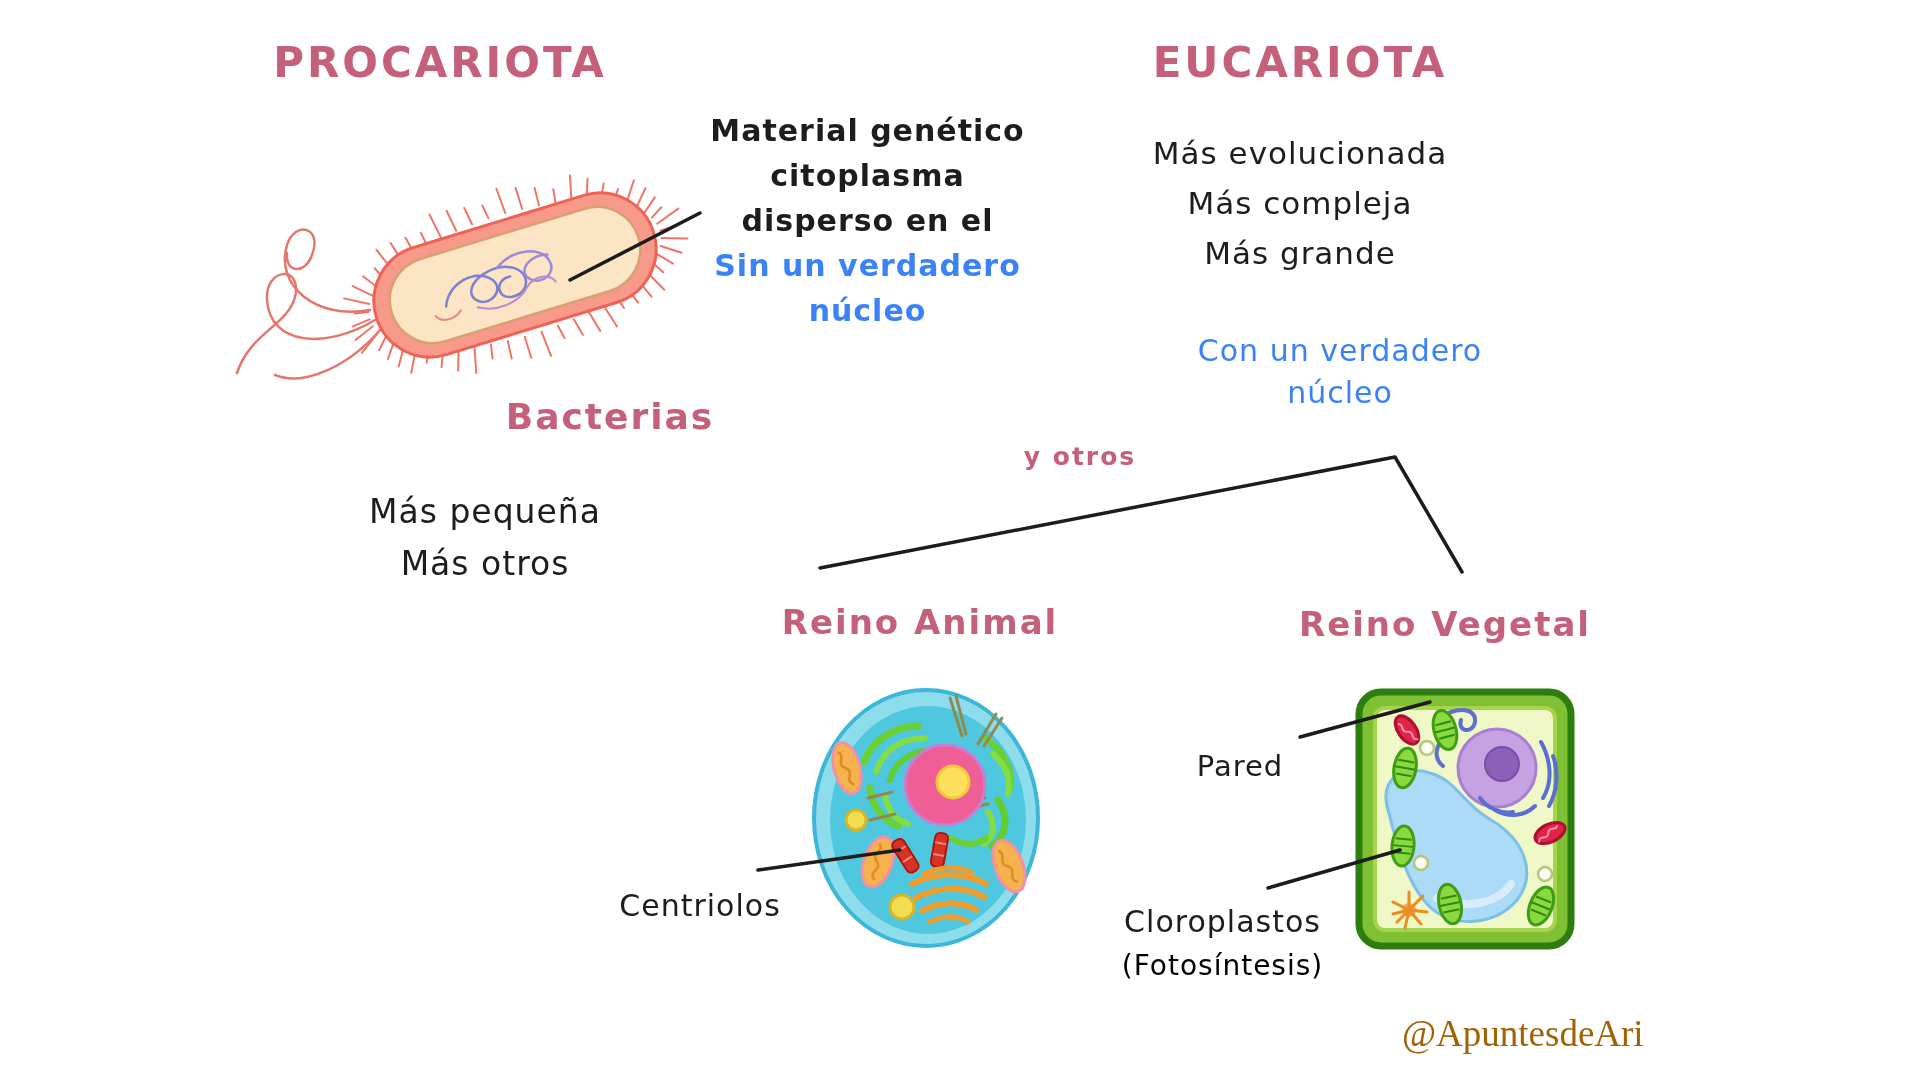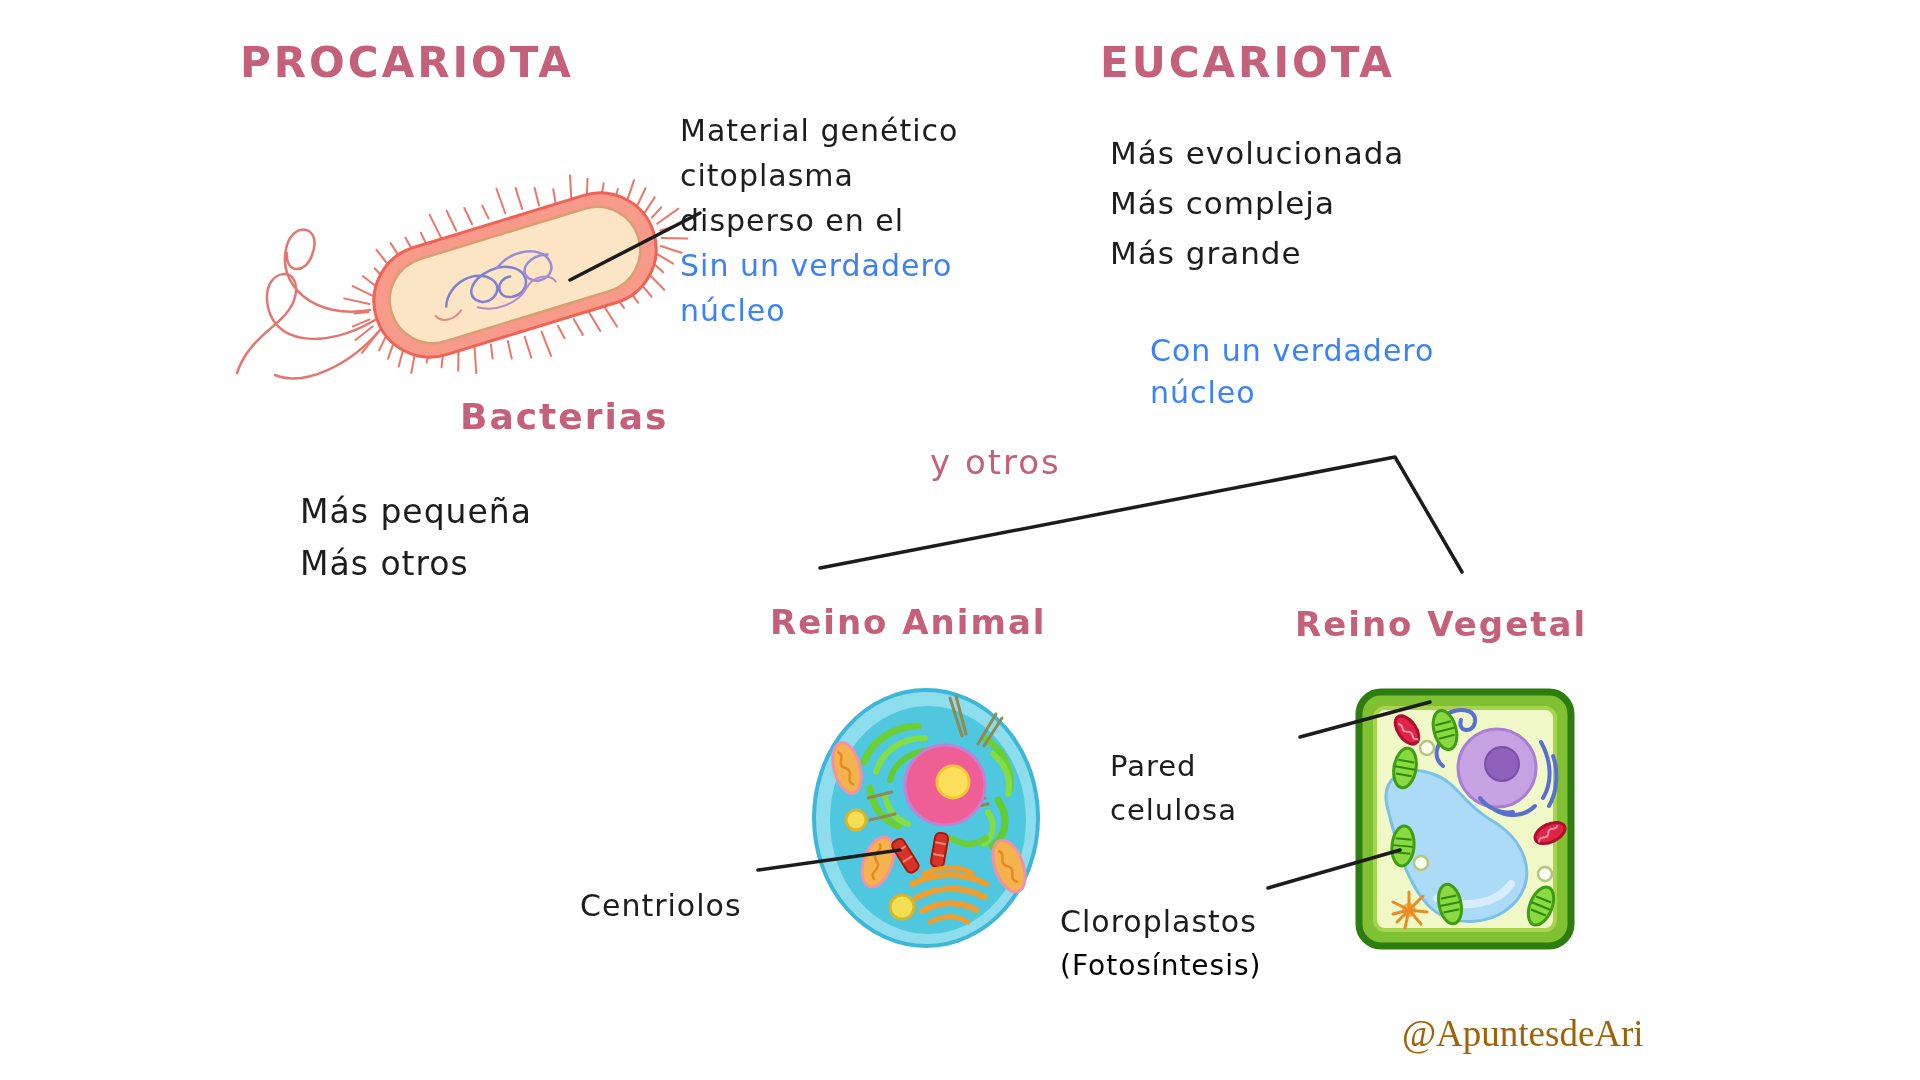--- a/index.html
+++ b/index.html
@@ -2,37 +2,37 @@
 <html><head>
 <meta charset="utf-8">
 <style>
   html,body{margin:0;padding:0}
   body{
     width:1920px;height:1080px;position:relative;overflow:hidden;
     background:#ffffff;
     font-family:"DejaVu Sans", sans-serif;
   }
   .abs{position:absolute}
-  .center{text-align:left}
+  .center{text-align:center}
   .line{display:block}
   .heading{color:#c4607a;font-weight:600;letter-spacing:2px}
   .title{font-size:42px;letter-spacing:3px}
   .black{color:#1d1d1d}
   .red{color:#3b82f6}
   .green{color:#000000}
-  .note{font-size:30px;line-height:45px;font-weight:400;letter-spacing:1px}
+  .note{font-size:30px;line-height:45px;font-weight:700;letter-spacing:1px}
   .traits-l{font-size:33px;line-height:52px;font-weight:500;letter-spacing:1px}
   .traits-r{font-size:31px;line-height:50px;font-weight:400;letter-spacing:1px}
   .sub{font-size:36px}
   .kingdom{font-size:34px}
   .small-label{font-size:30px;font-weight:500;letter-spacing:1px}
   .wall-label{font-size:29px;line-height:44px;font-weight:500;letter-spacing:1px}
   .chloro-label{font-size:30px;line-height:44px;font-weight:500;letter-spacing:1px}
   .foto{font-size:28px;font-weight:500;letter-spacing:1px}
-  .branch-label{font-size:34px;font-weight:400}
+  .branch-label{font-size:25px;font-weight:700}
   .watermark{font-family:"Liberation Serif","DejaVu Serif",serif;font-size:37px;color:#a16207}
   svg{display:block}
 </style>
 </head>
 <body>
 
 <div class="abs center heading title" style="left:240px;top:38px;width:400px">PROCARIOTA</div>
 
 <div class="abs center heading title" style="left:1100px;top:38px;width:400px">EUCARIOTA</div>
 
@@ -65,21 +65,20 @@
 <div class="abs center heading branch-label" style="left:930px;top:442px;width:300px">y otros</div>
 
 <div class="abs center heading kingdom" style="left:770px;top:602px;width:300px">Reino Animal</div>
 
 <div class="abs center heading kingdom" style="left:1295px;top:604px;width:300px">Reino Vegetal</div>
 
 <div class="abs center black small-label" style="left:580px;top:888px;width:240px">Centriolos</div>
 
 <div class="abs center black wall-label" style="left:1110px;top:744px;width:260px">
   <span class="line">Pared</span>
-  <span class="line">celulosa</span>
 </div>
 
 <div class="abs center chloro-label" style="left:1060px;top:900px;width:325px">
   <span class="line black">Cloroplastos</span>
   <span class="line green foto">(Fotosíntesis)</span>
 </div>
 
 <div class="abs watermark" style="left:1402px;top:1012px;width:280px">@ApuntesdeAri</div>
 
 <svg class="abs" style="left:215px;top:135px" width="530" height="280" viewBox="0 0 530 280">

